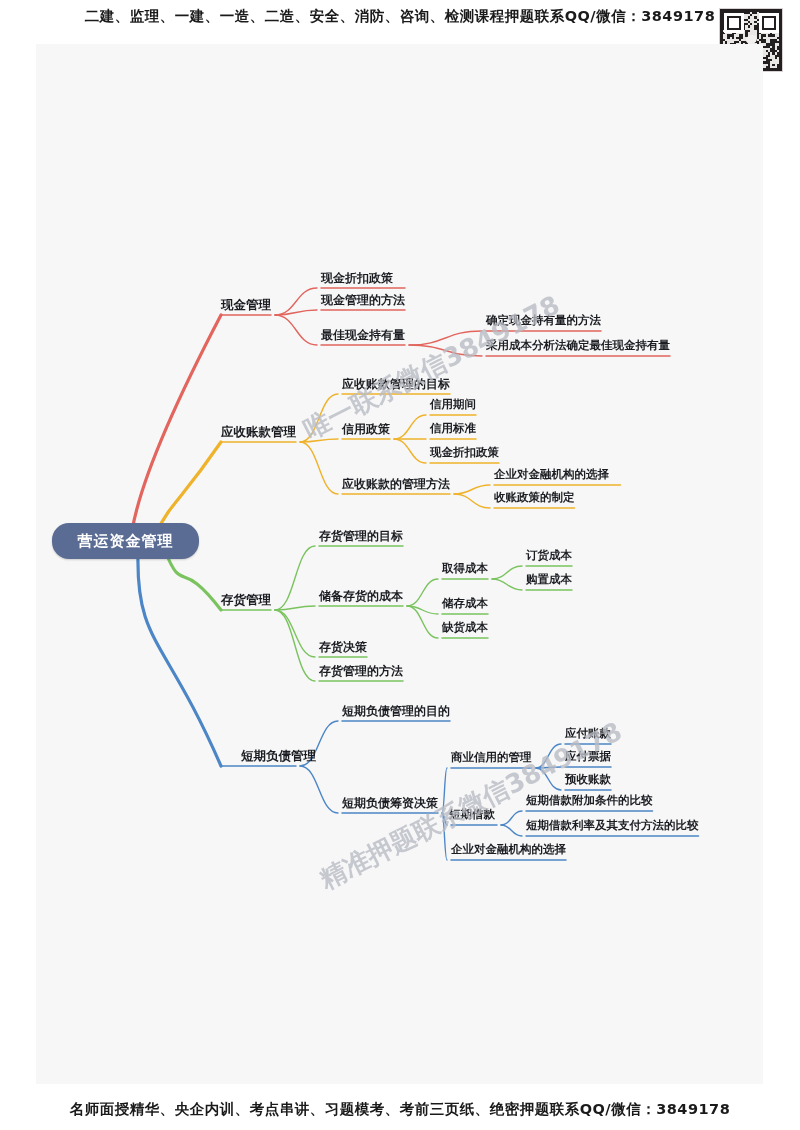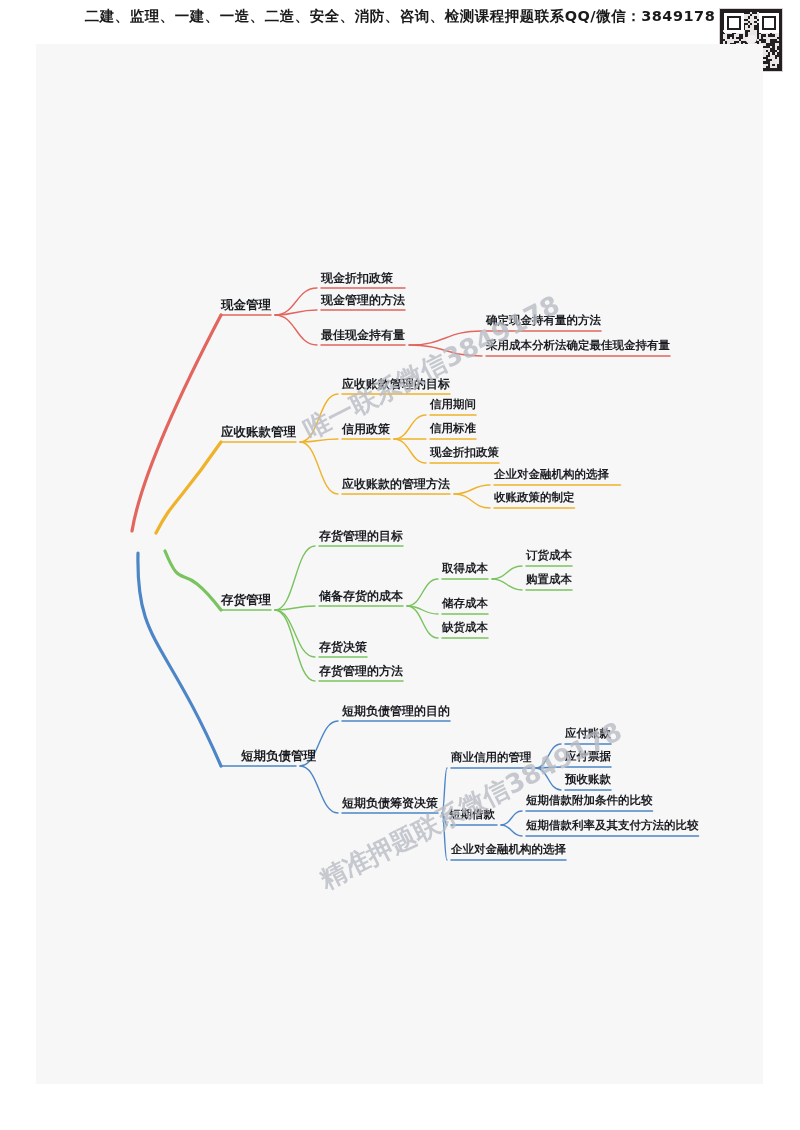--- a/index.html
+++ b/index.html
@@ -402,20 +402,21 @@
         <path d="M499.5 724 C 512.25 724, 512.25 746, 525 746" fill="none" stroke="#4c86c6" stroke-width="1.4" stroke-linecap="round"></path>
         <path d="M415 781 L461 781" fill="none" stroke="#4c86c6" stroke-width="1.5" stroke-linecap="round"></path>
         <path d="M406 769 C 408.5 769, 408.5 781, 411 781" fill="none" stroke="#4c86c6" stroke-width="1.4" stroke-linecap="round"></path>
         <path d="M490 767 L616.5 767" fill="none" stroke="#4c86c6" stroke-width="1.5" stroke-linecap="round"></path>
         <path d="M465 781 C 475.5 781, 475.5 767, 486 767" fill="none" stroke="#4c86c6" stroke-width="1.4" stroke-linecap="round"></path>
         <path d="M490 792 L662.5 792" fill="none" stroke="#4c86c6" stroke-width="1.5" stroke-linecap="round"></path>
         <path d="M465 781 C 475.5 781, 475.5 792, 486 792" fill="none" stroke="#4c86c6" stroke-width="1.4" stroke-linecap="round"></path>
         <path d="M415 816 L530 816" fill="none" stroke="#4c86c6" stroke-width="1.5" stroke-linecap="round"></path>
         <path d="M406 769 C 408.5 769, 408.5 816, 411 816" fill="none" stroke="#4c86c6" stroke-width="1.4" stroke-linecap="round"></path>
       </svg>
+    <div id="root-node" style="left: 16px; top: 479px; width: 147px; height: 36px; background: rgb(90, 108, 147);">营运资金管理</div>
     <div id="nodes">
         <div class="node lvl1" style="left: 185px; top: 255px;">现金管理</div>
         <div class="node lvl2" style="left: 285px; top: 228px;">现金折扣政策</div>
         <div class="node lvl2" style="left: 285px; top: 250px;">现金管理的方法</div>
         <div class="node lvl2" style="left: 285px; top: 285px;">最佳现金持有量</div>
         <div class="node lvl3" style="left: 450px; top: 271px;">确定现金持有量的方法</div>
         <div class="node lvl3" style="left: 450px; top: 296px;">采用成本分析法确定最佳现金持有量</div>
         <div class="node lvl1" style="left: 185px; top: 382px;">应收账款管理</div>
         <div class="node lvl2" style="left: 306px; top: 334px;">应收账款管理的目标</div>
         <div class="node lvl2" style="left: 306px; top: 379px;">信用政策</div>
@@ -445,13 +446,14 @@
         <div class="node lvl3" style="left: 413px; top: 765px;">短期借款</div>
         <div class="node lvl4" style="left: 490px; top: 751px; font-family: Liberation Mono, monospace;">短期借款附加条件的比较</div>
         <div class="node lvl4" style="left: 490px; top: 776px;">短期借款利率及其支付方法的比较</div>
         <div class="node lvl3" style="left: 415px; top: 800px;">企业对金融机构的选择</div>
       </div>
 
     <div class="wm" id="wm1">唯一联系微信3849178</div>
     <div class="wm" id="wm2">精准押题联系微信3849178</div>
   </div>
 
+  <div class="promo" id="promo-bottom">名师面授精华、央企内训、考点串讲、习题模考、考前三页纸、绝密押题联系QQ/微信：3849178</div>
 </div>
 
 </body></html>

